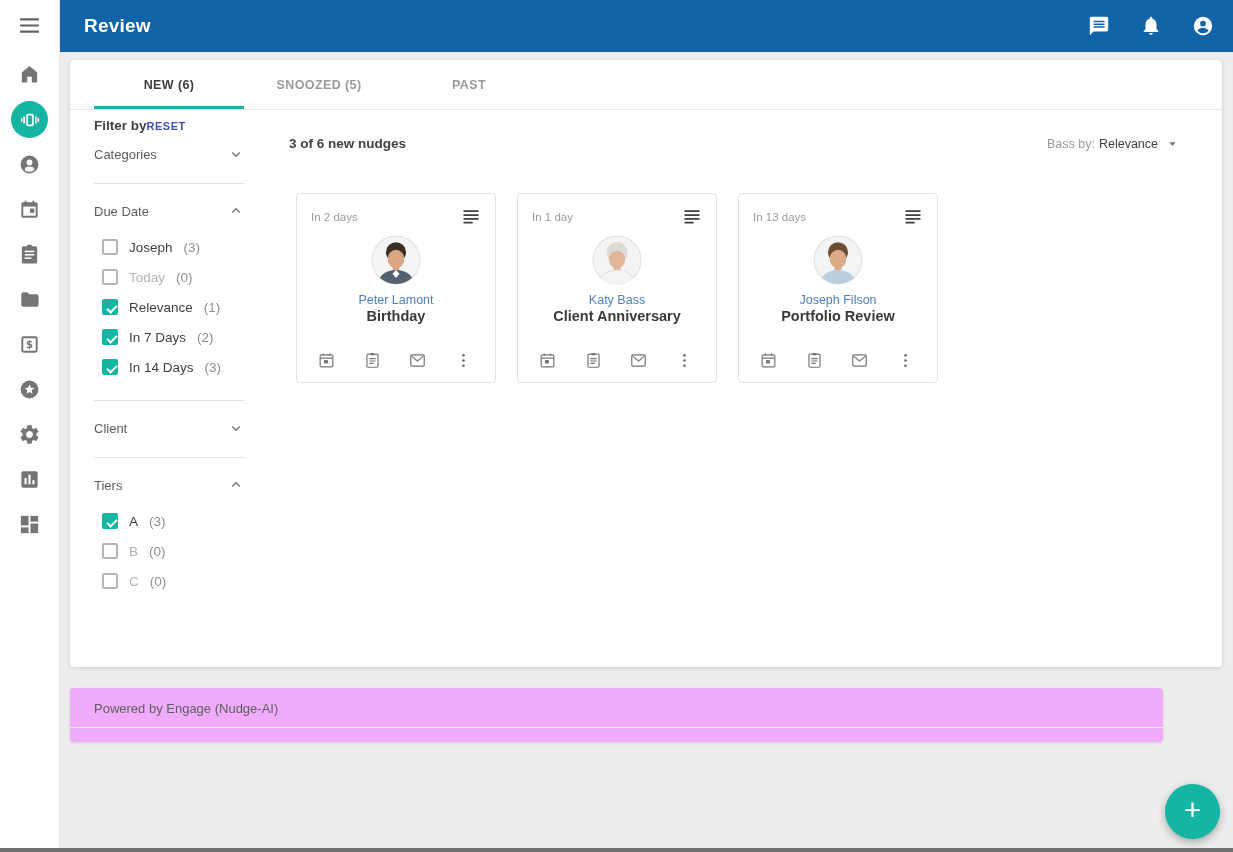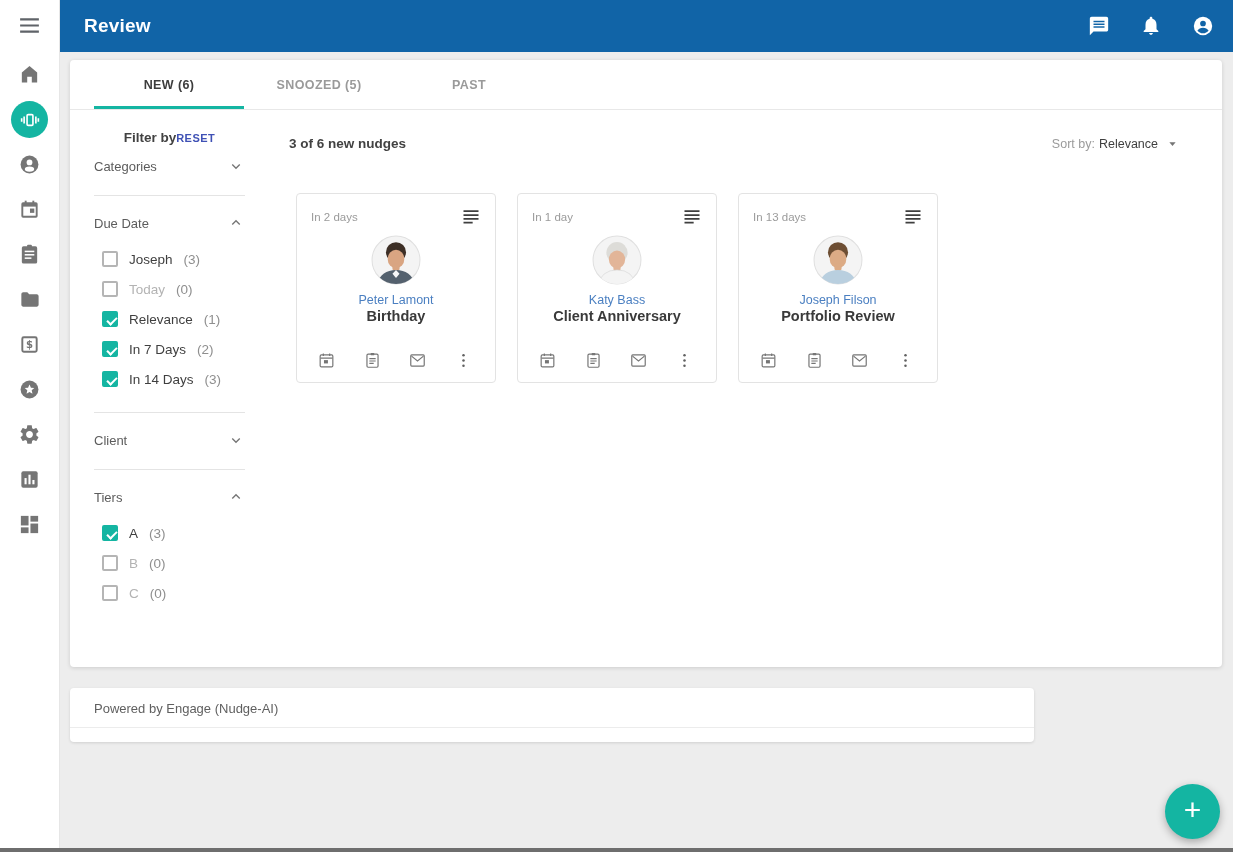--- a/index.html
+++ b/index.html
@@ -32,21 +32,21 @@
   .main-card{position:absolute;left:70px;top:60px;width:1152px;height:607px;background:#fff;
     border-radius:4px;box-shadow:0 1px 4px rgba(0,0,0,.14)}
   .tabbar{height:50px;border-bottom:1px solid #e8e8e8;display:flex;padding-left:24px}
   .tab{width:150px;display:flex;align-items:center;justify-content:center;cursor:pointer;position:relative;
     font-size:12.5px;font-weight:700;letter-spacing:.4px;color:#9a9a9a}
   .tab.active{color:#3d3d3d}
   .tab.active::after{content:"";position:absolute;left:0;right:0;bottom:0;height:3px;background:var(--teal)}
 
   .content{display:flex;padding:0 42px 0 24px}
   .filters{width:151px;flex:none}
-  .filters-head{display:flex;justify-content:center;align-items:baseline;padding-top:20px}
+  .filters-head{display:flex;justify-content:flex-start;align-items:baseline;padding-top:8px}
   .filters-title{font-size:13.5px;font-weight:700;color:var(--dark)}
   .reset-btn{font-size:11px;font-weight:700;letter-spacing:.5px;color:var(--reset);cursor:pointer}
   .fsec{display:flex;justify-content:space-between;align-items:center;padding:12px 0;cursor:pointer;color:#5c5c5c;font-size:13px}
   .fsec:first-of-type{margin-top:14px}
   .chev{width:18px;height:18px}
   .chev.up{transform:rotate(180deg)}
   .fdivider{border-top:1px solid #e4e4e4;margin:8px 0 6px}
   .opts{padding-bottom:10px}
   .opt{display:flex;align-items:center;gap:11px;padding:7px 0 7px 8px;cursor:pointer;font-size:13.5px}
   .cb{width:16px;height:16px;flex:none;border:2px solid #b5b5b5;border-radius:2px;background:#fff;position:relative;cursor:pointer}
@@ -79,21 +79,21 @@
   .actions{position:absolute;left:0;right:0;bottom:12px;display:flex;justify-content:space-between;padding:0 22px 0 20px;align-items:center}
   .act-btn{width:19px;height:19px;cursor:pointer}
   .act-btn svg{width:19px;height:19px}
 
   
   .c0 .av-hair{fill:#3d2f26}.c0 .av-skin{fill:#d9a582}.c0 .av-shirt{fill:#54616e}
   .c1 .av-hair{fill:#dddcd8}.c1 .av-skin{fill:#e2b598}.c1 .av-shirt{fill:#f4f4f4;stroke:#d5d5d5;stroke-width:.6}
   .c2 .av-hair{fill:#6d4e33}.c2 .av-skin{fill:#dcab85}.c2 .av-shirt{fill:#b9cfdf}
 
   
-  .footer-card{position:absolute;left:70px;top:688px;width:964px;height:54px;background:#ffffff;border-radius:4px;
+  .footer-card{position:absolute;left:70px;top:688px;width:1093px;height:54px;background:#f0abfc;border-radius:4px;
     box-shadow:0 1px 3px rgba(0,0,0,.12)}
   .footer-text{padding:13px 24px 11px;font-size:13px;color:#5f5f5f}
   .footer-divider{border-top:1px solid #ececec;margin:0}
 
   
   .fab{position:absolute;left:1165px;top:784px;width:55px;height:55px;border-radius:50%;background:var(--teal);
     box-shadow:0 3px 8px rgba(0,0,0,.3);display:flex;align-items:center;justify-content:center;cursor:pointer;z-index:6}
   .fab span{color:#fff;font-size:30px;font-weight:300;line-height:1;margin-top:-3px}
   .bottom-strip{position:absolute;left:0;bottom:0;width:1233px;height:4px;background:var(--strip);z-index:7}
 </style>
@@ -304,21 +304,21 @@
           <span class="opt-label dim">C</span>
           <span class="opt-count">(0)</span>
         </label>
       </div>
     </div>
 
     <div class="results">
       <div class="results-head">
         <span class="summary">3 of 6 new nudges</span>
         <span class="sort">
-          <span class="sort-label">Sort by:</span>
+          <span class="sort-label">Bass by:</span>
           <span class="sort-value">Relevance</span>
           <svg viewBox="0 0 24 24">
               <path d="M7 10h10l-5 6z" fill="#757575"></path>
             </svg>
         </span>
       </div>
 
       <div class="cards">
 
         <div class="card c0">

